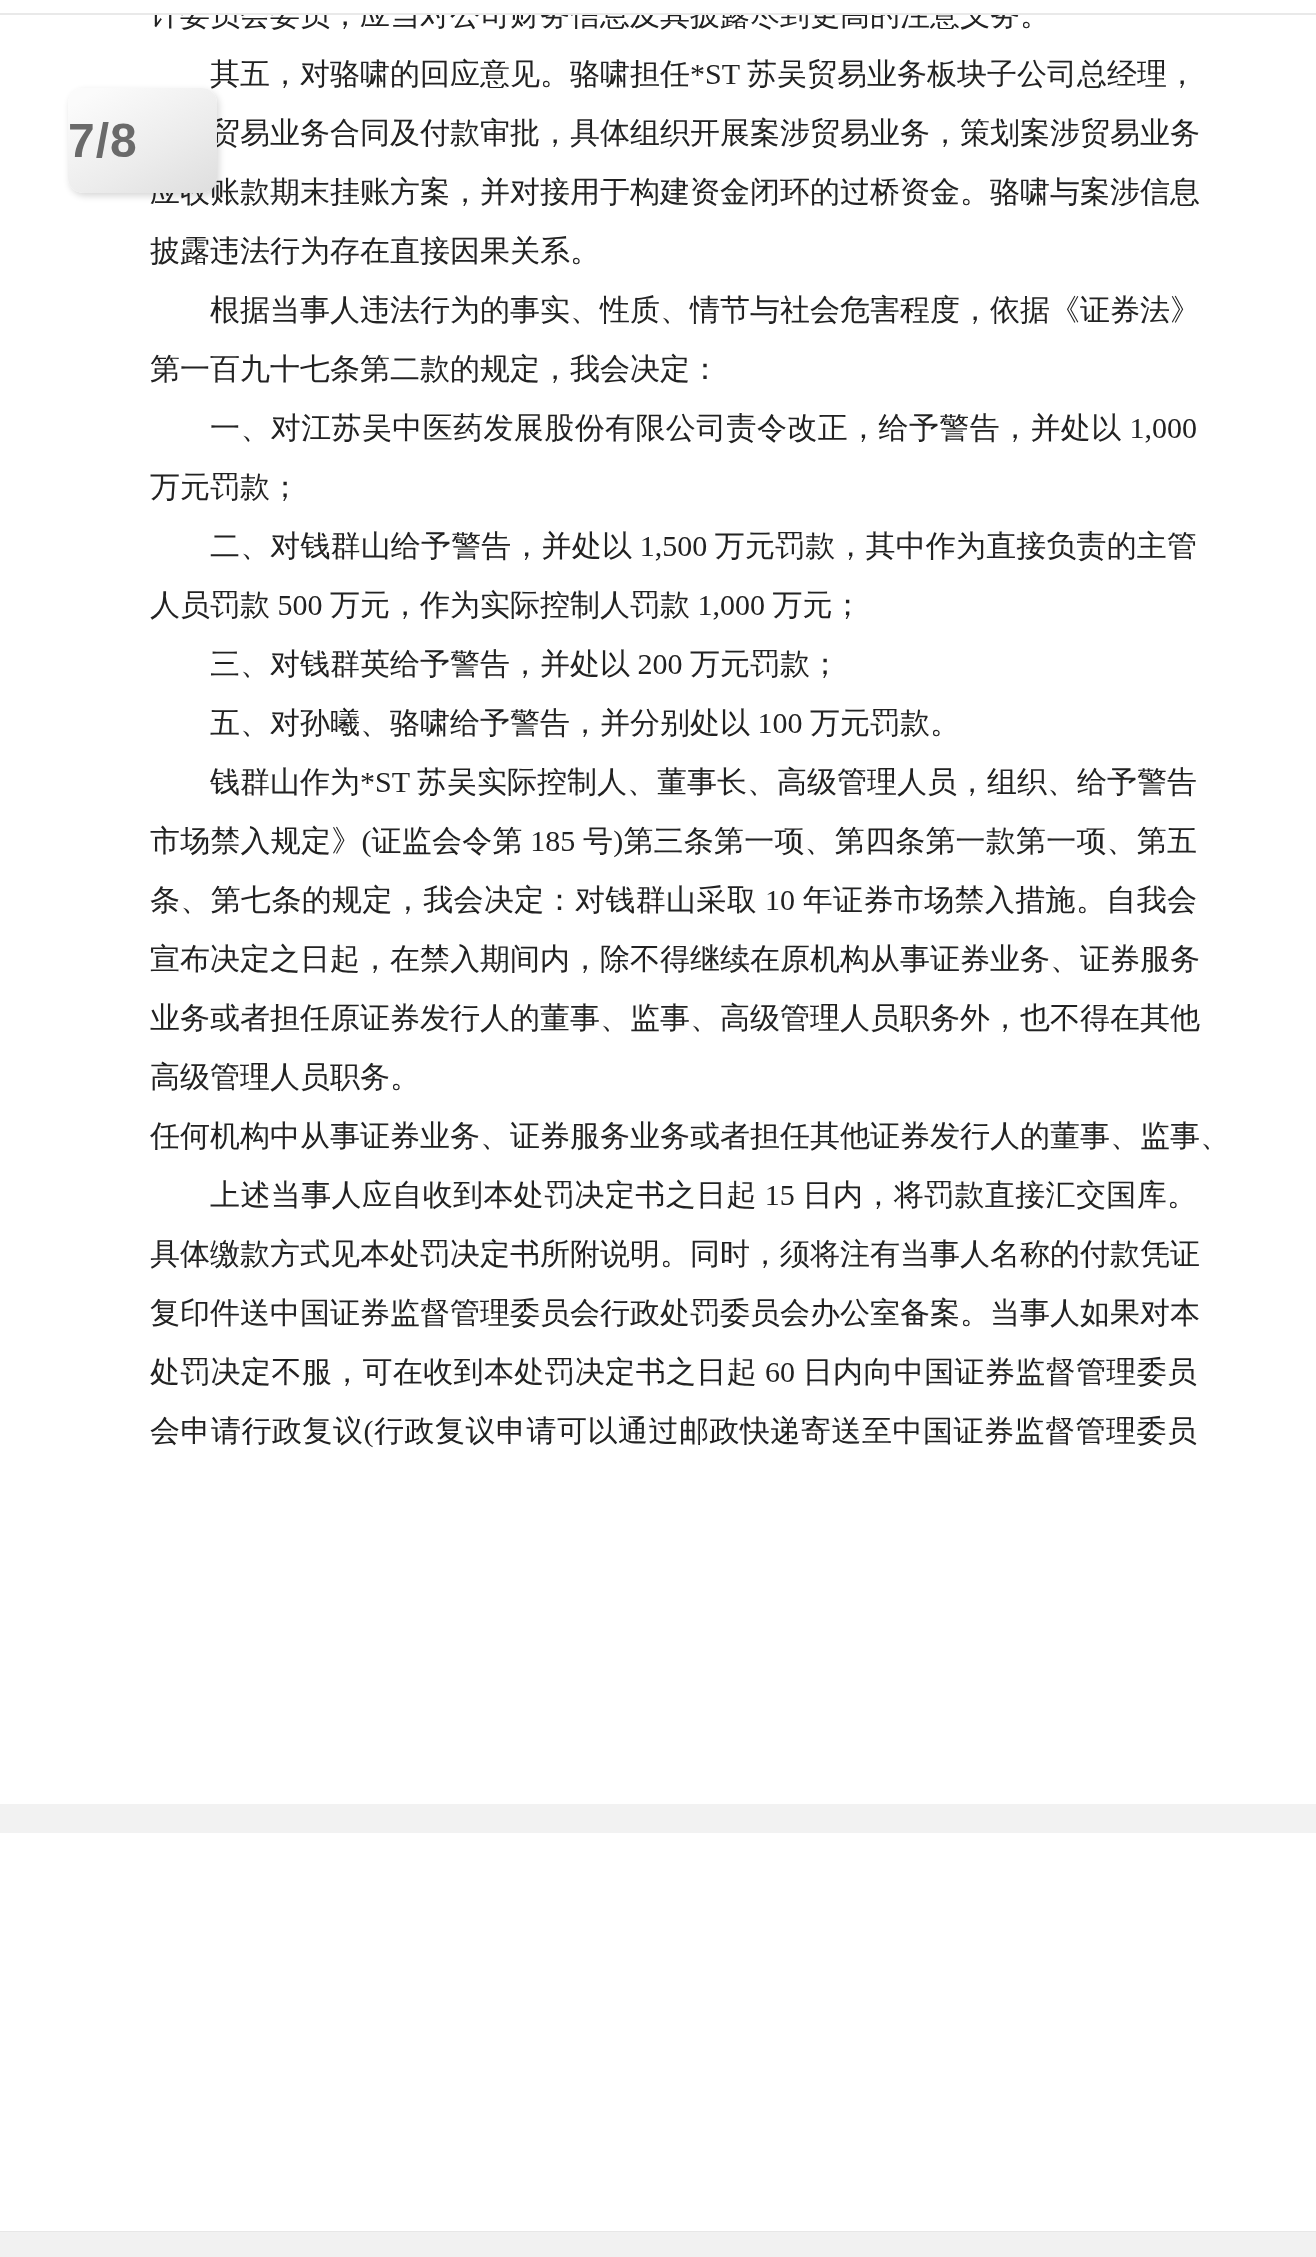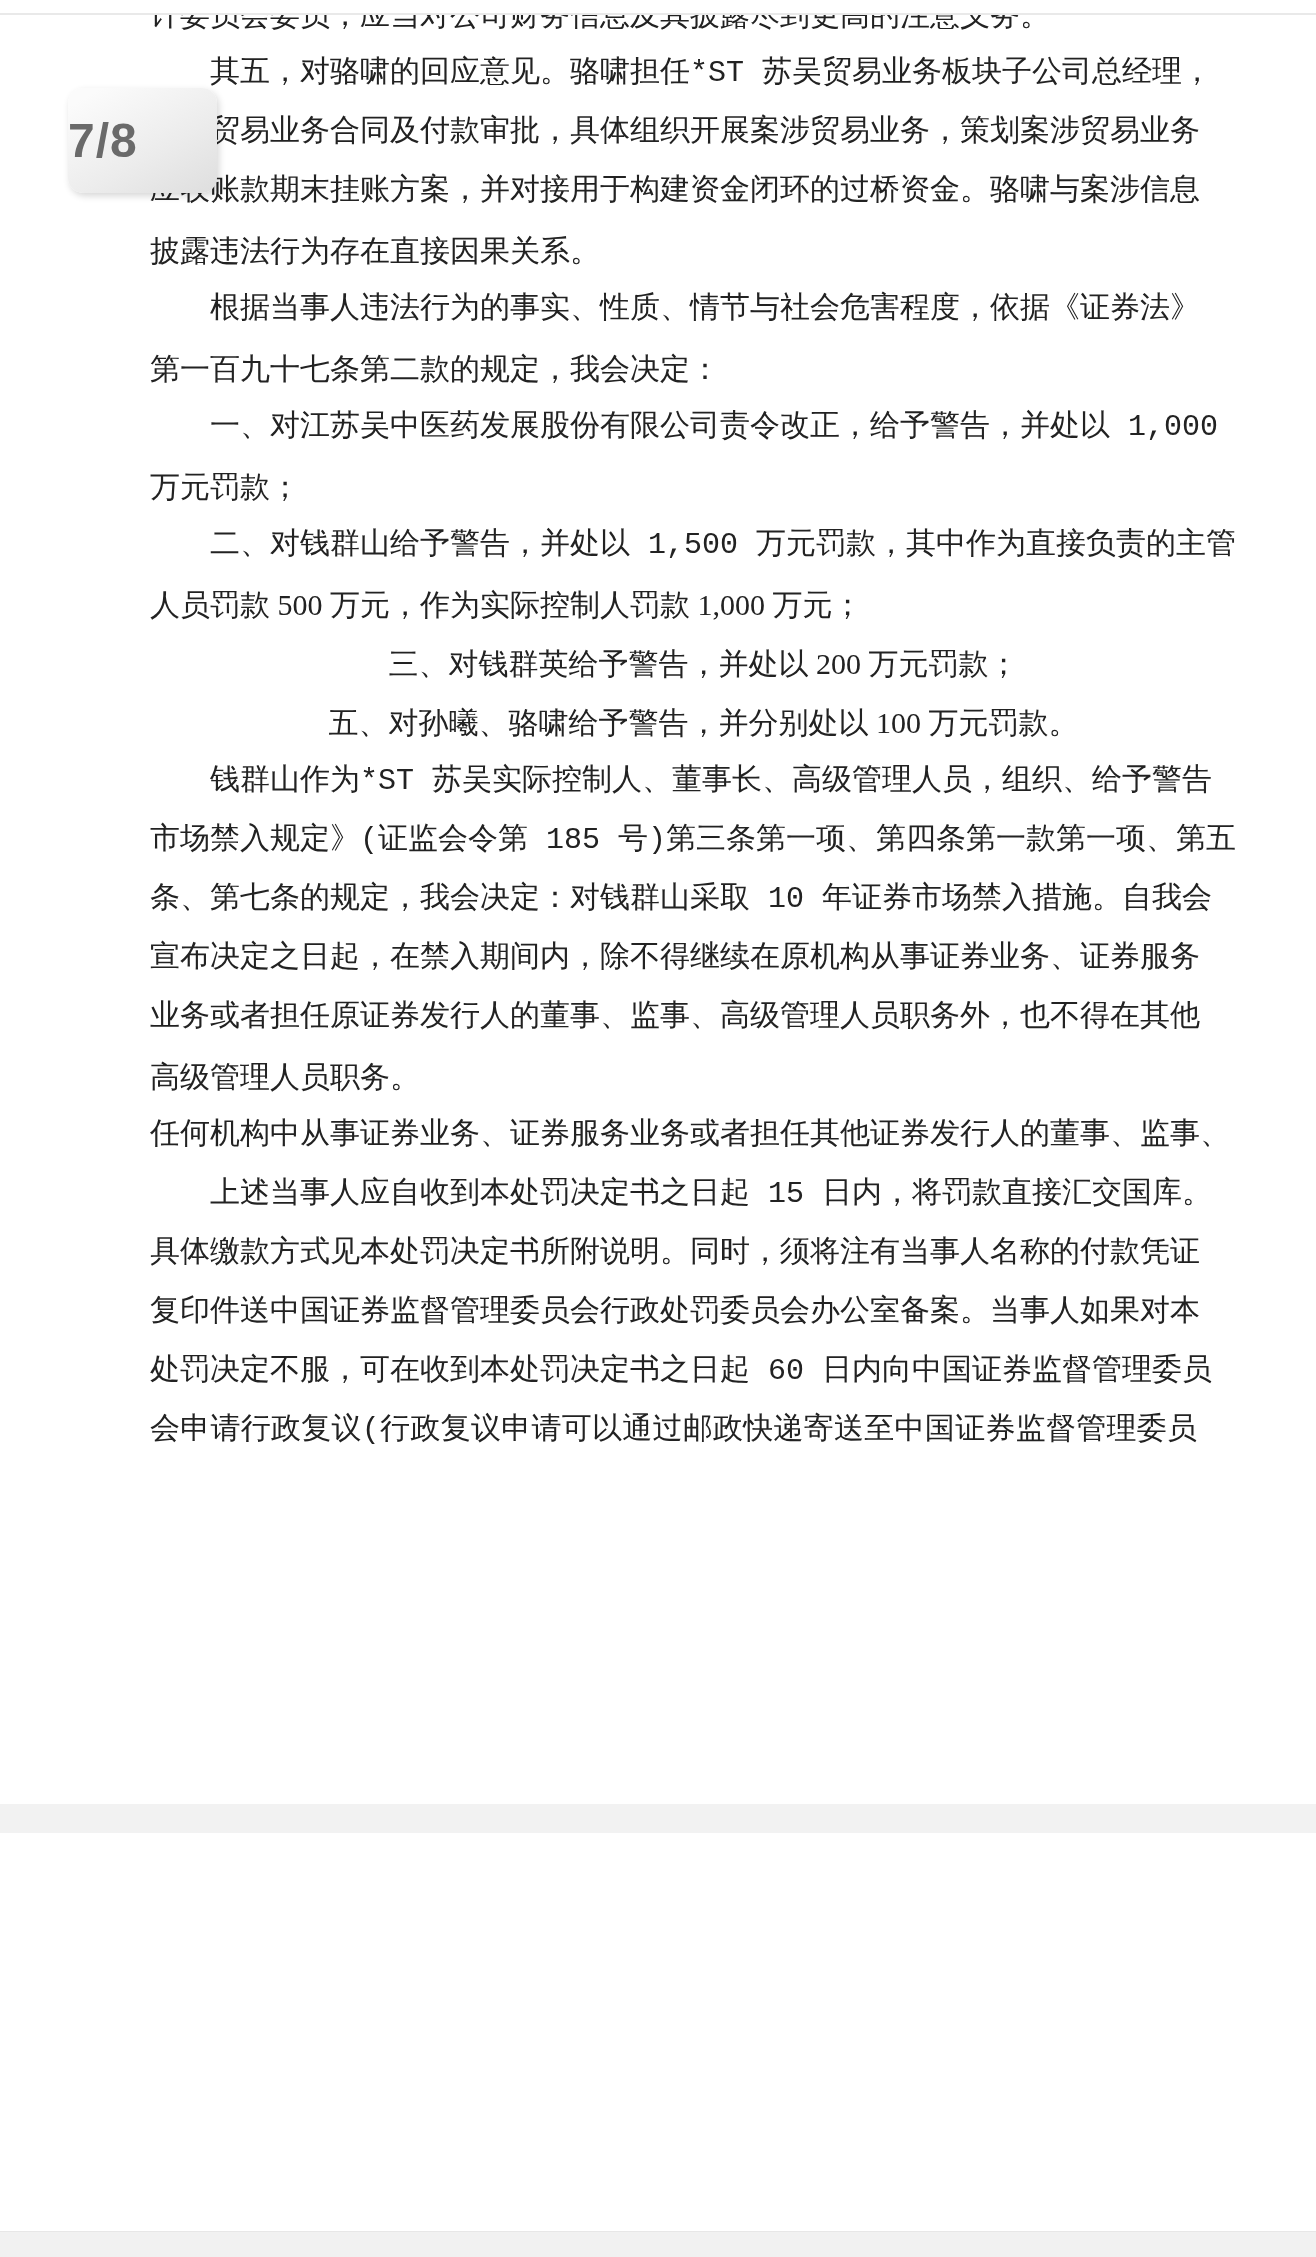--- a/index.html
+++ b/index.html
@@ -25,23 +25,22 @@
   .ln{
     height:59px;
     line-height:59px;
     white-space:nowrap;
     overflow:visible;
   }
   .j{
     text-align:justify;
     text-align-last:justify;
     text-justify:inter-character;
-    font-family:Liberation Mono, monospace;
   }
-  .ind{padding-left:60px;text-align:center;}
+  .ind{padding-left:60px;}
   .gap-before{margin-top:56px;}
   
   #top-bar{
     position:absolute;top:0;left:0;width:1316px;height:13px;
     background:#ffffff;border-bottom:2px solid #e9e9e9;z-index:5;
   }
   
   #page-badge{
     position:absolute;left:68px;top:88px;width:149px;height:105px;
     border-radius:15px;

